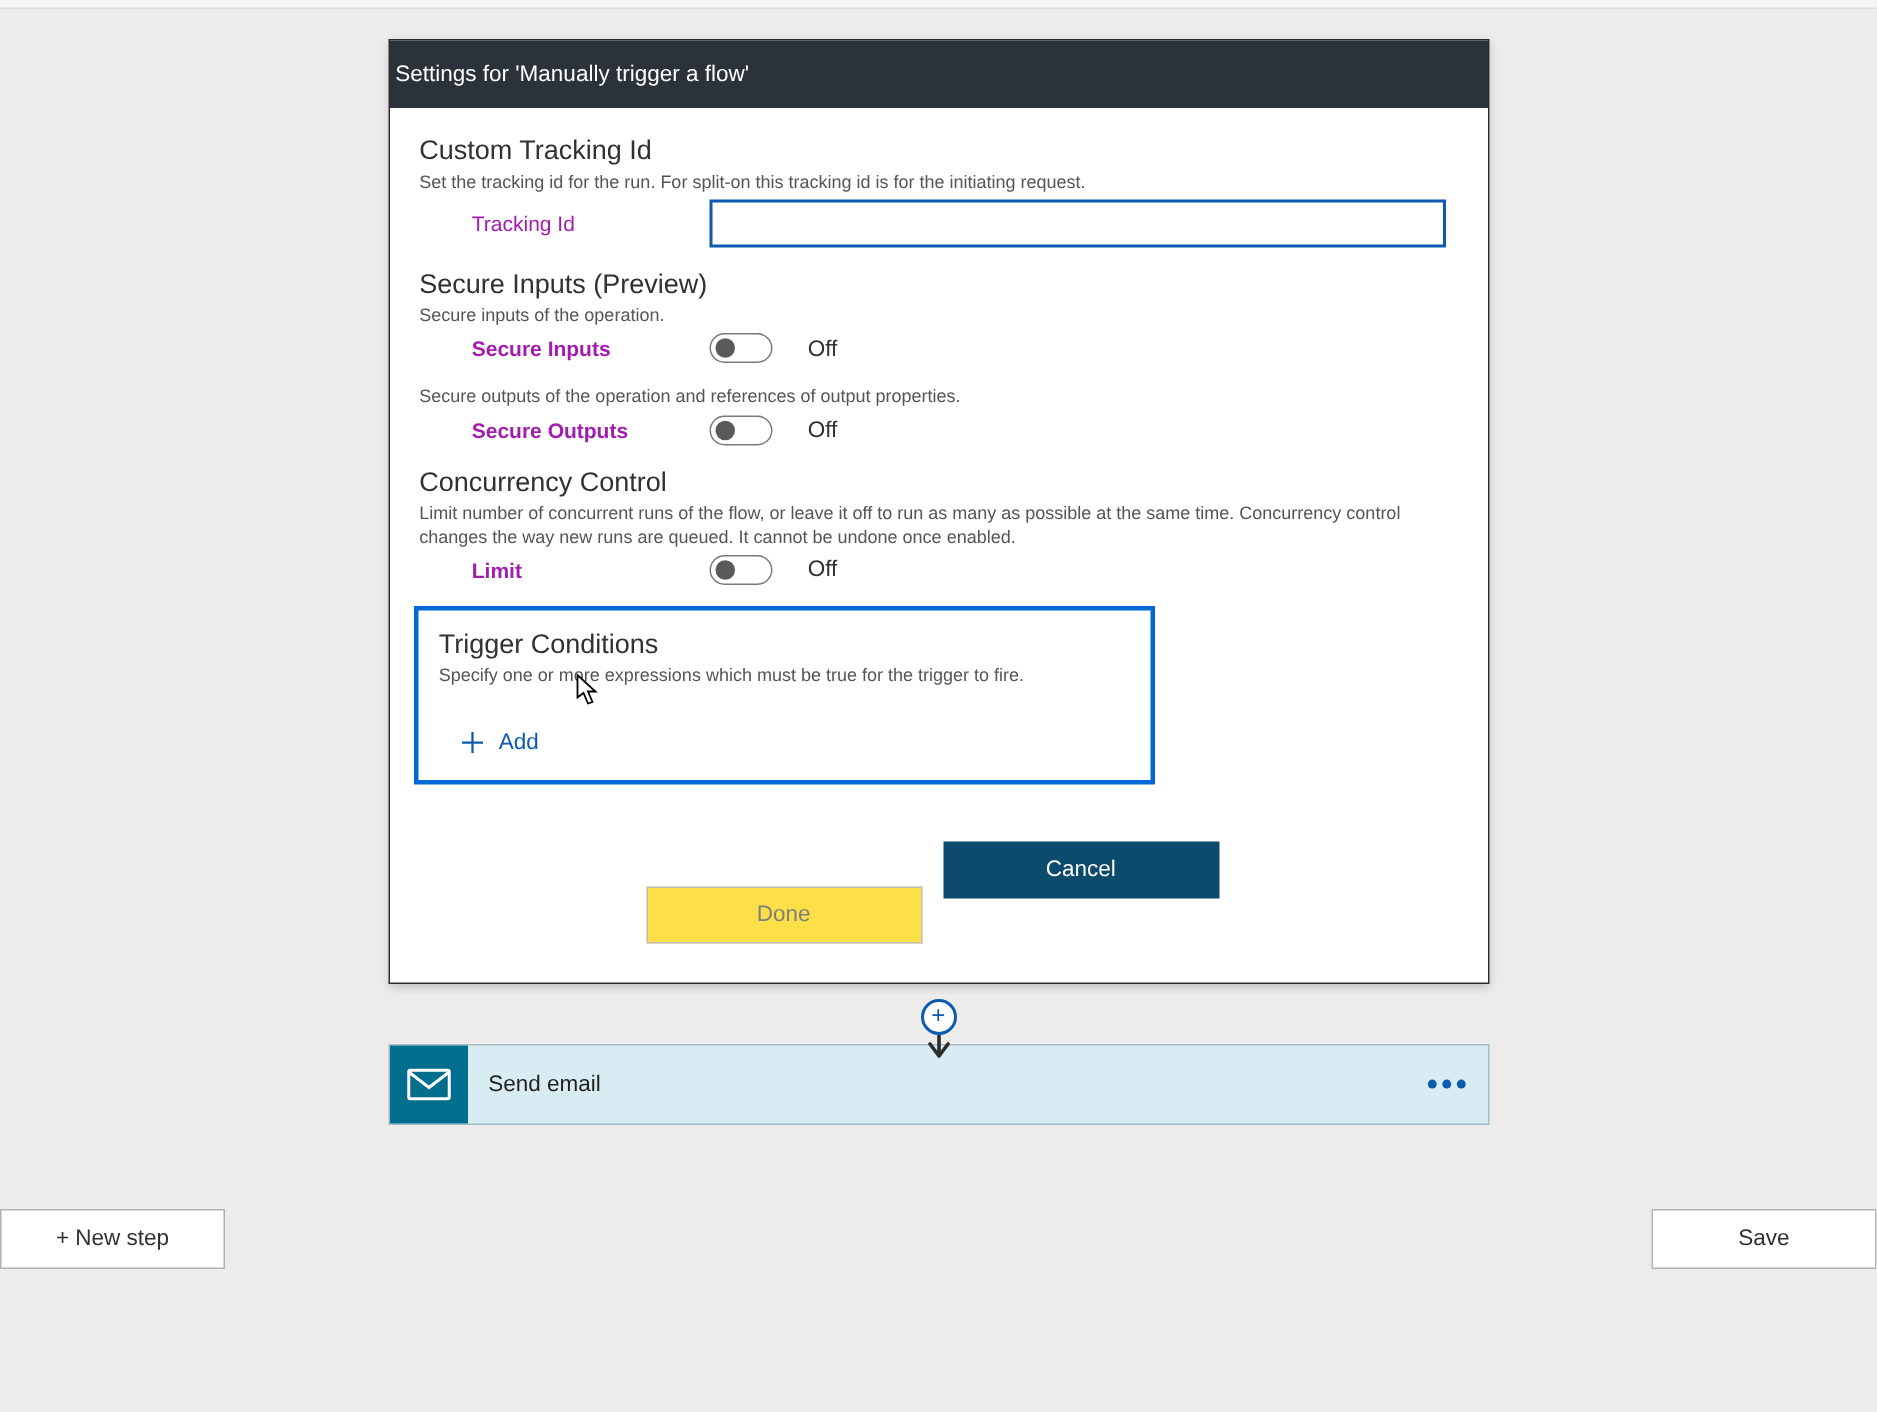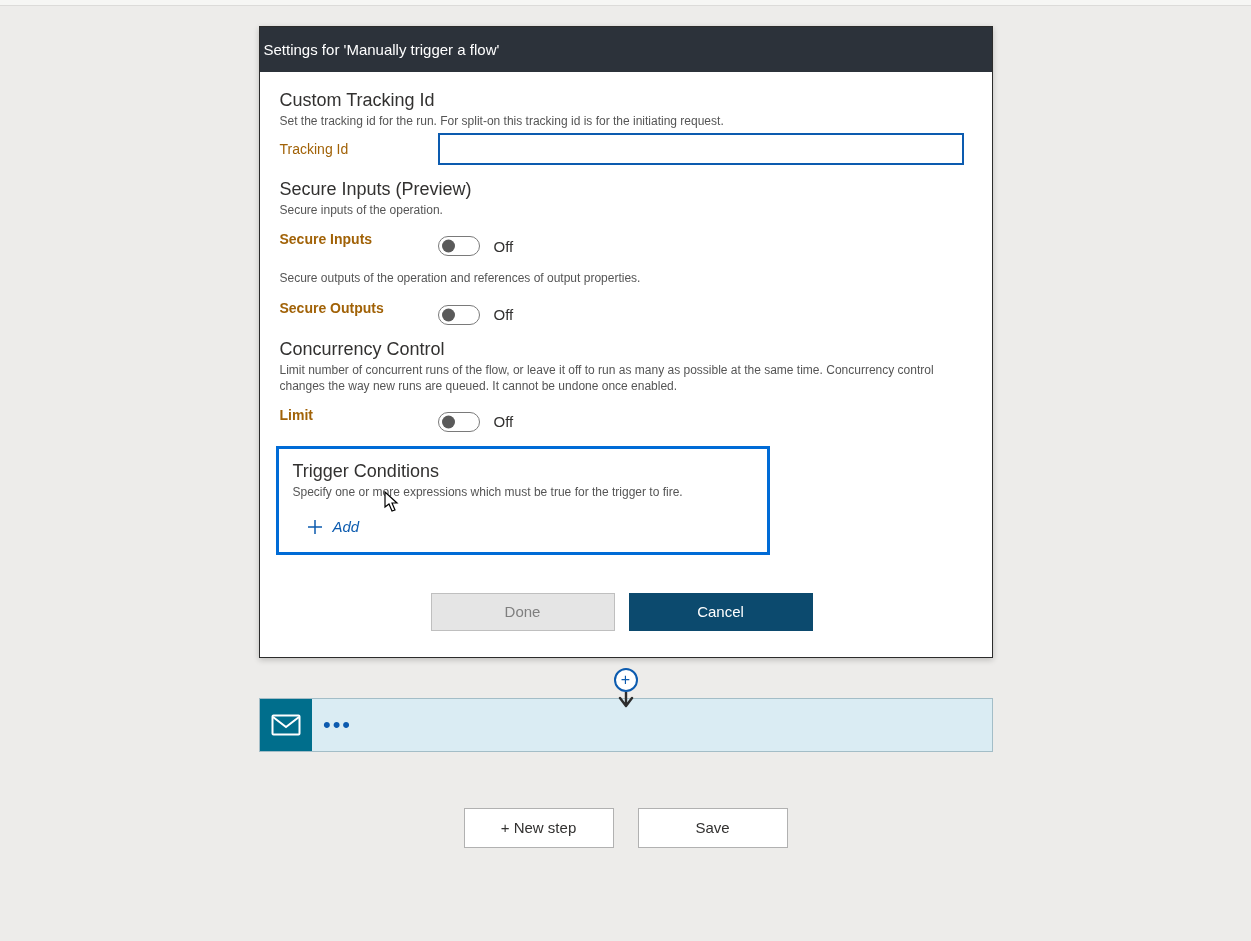--- a/index.html
+++ b/index.html
@@ -43,40 +43,40 @@
       line-height: 1.35;
     }
     .field-row {
       display: flex;
       align-items: center;
       margin-top: 4px;
     }
     .field-label {
       width: 158px;
       font-size: 14px;
-      color: #a16207;
+      color: #a21caf;
+      margin-left: 35px;
     }
     .bold-label { font-weight: 600; }
     .tracking-input {
       flex: 1;
       height: 32px;
       border: 2px solid #0c5baf;
       padding: 0 8px;
       font-size: 14px;
       outline: none;
       background: #fff;
       color: #323130;
     }
 
     
     .toggle-wrap {
       display: flex;
       align-items: center;
-      gap: 14px;
-      margin-top: 14px;
+      gap: 24px;
     }
     .toggle {
       position: relative;
       width: 42px;
       height: 20px;
       border: 1px solid #7a7a7a;
       border-radius: 20px;
       background: #fff;
       cursor: pointer;
     }
@@ -98,26 +98,25 @@
       padding: 12px 14px 14px 14px;
       margin-left: -4px;
       margin-right: 194px;
       margin-top: 4px;
       position: relative;
     }
     .add-row {
       display: inline-flex;
       align-items: center;
       gap: 10px;
-      margin-top: 14px;
+      margin-top: 24px;
       color: #0c5baf;
       font-size: 15px;
       cursor: pointer;
       padding-left: 14px;
-      font-style: italic;
     }
     .plus-icon { width:16px; height:16px; }
     .plus-icon svg { display:block; }
 
     .cursor {
       position: absolute;
       left: 105px;
       top: 42px;
       width: 16px;
       height: 22px;
@@ -131,24 +130,25 @@
       padding: 38px 0 22px 0;
     }
     .btn {
       width: 184px;
       height: 38px;
       border: none;
       font-size: 15px;
       cursor: pointer;
     }
     .btn-done {
-      background: #e5e5e5;
+      background: #fde047;
       color: #7f7f7f;
       border: 1px solid #bfbfbf;
       cursor: default;
+      margin-top: 30px;
     }
     .btn-cancel {
       background: #0c4a6e;
       color: #fff;
     }
 
     
     .connector {
       width: 734px;
       margin: 0 auto;
@@ -214,21 +214,21 @@
       justify-content: center;
       color: #0c5baf;
       font-size: 22px;
       letter-spacing: 2px;
       cursor: pointer;
     }
 
     
     .bottom-buttons {
       display: flex;
-      justify-content: center;
+      justify-content: space-between;
       gap: 24px;
       margin-top: 56px;
     }
     .btn-outline {
       width: 150px;
       height: 40px;
       background: #fff;
       border: 1px solid #b1b1b1;
       font-size: 15px;
       color: #323130;
@@ -339,20 +339,21 @@
   </div>
 </div>
 
 <div class="step-card">
   <div class="step-icon-area">
     <svg width="30" height="22" viewBox="0 0 30 22">
       <rect x="1.5" y="1.5" width="27" height="19" rx="1" fill="none" stroke="#fff" stroke-width="2"></rect>
       <path d="M2 3 L15 13 L28 3" fill="none" stroke="#fff" stroke-width="2"></path>
     </svg>
   </div>
+  <div class="step-label">Send email</div>
   <div class="step-menu">
     <span>•••</span>
   </div>
 </div>
 
 <div class="bottom-buttons">
   <button class="btn-outline">+ New step</button>
   <button class="btn-outline">Save</button>
 </div>
 

